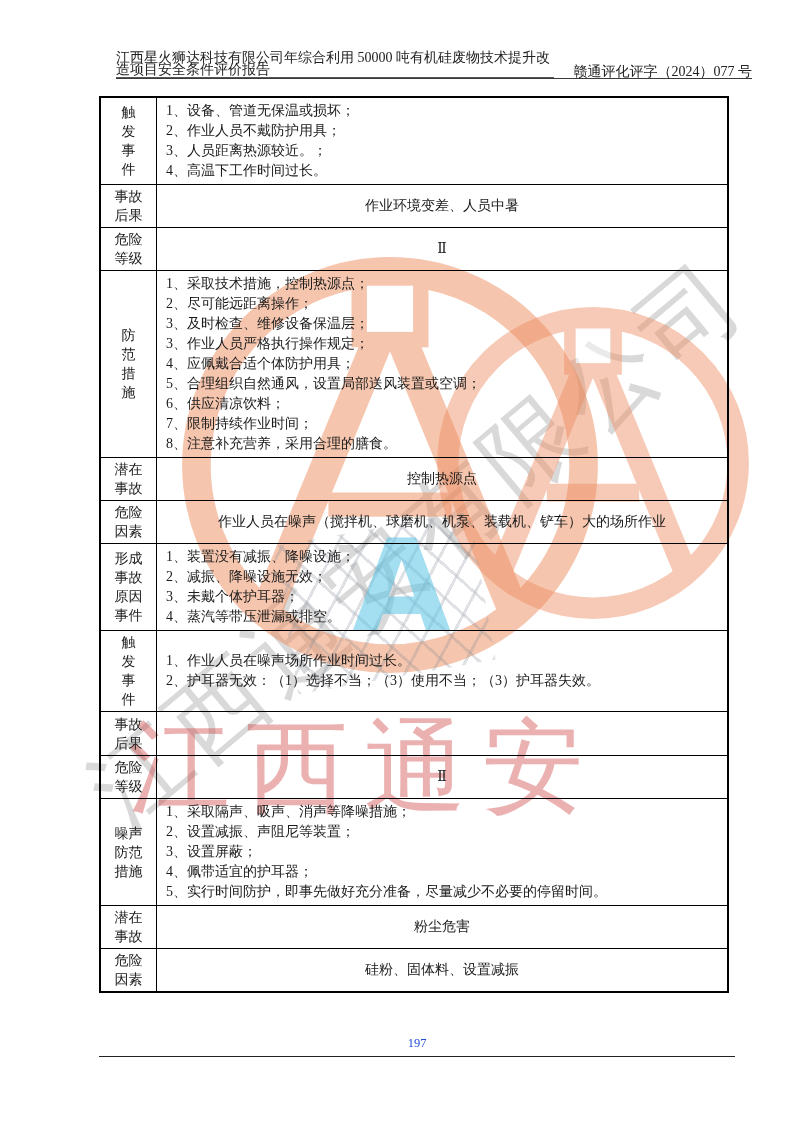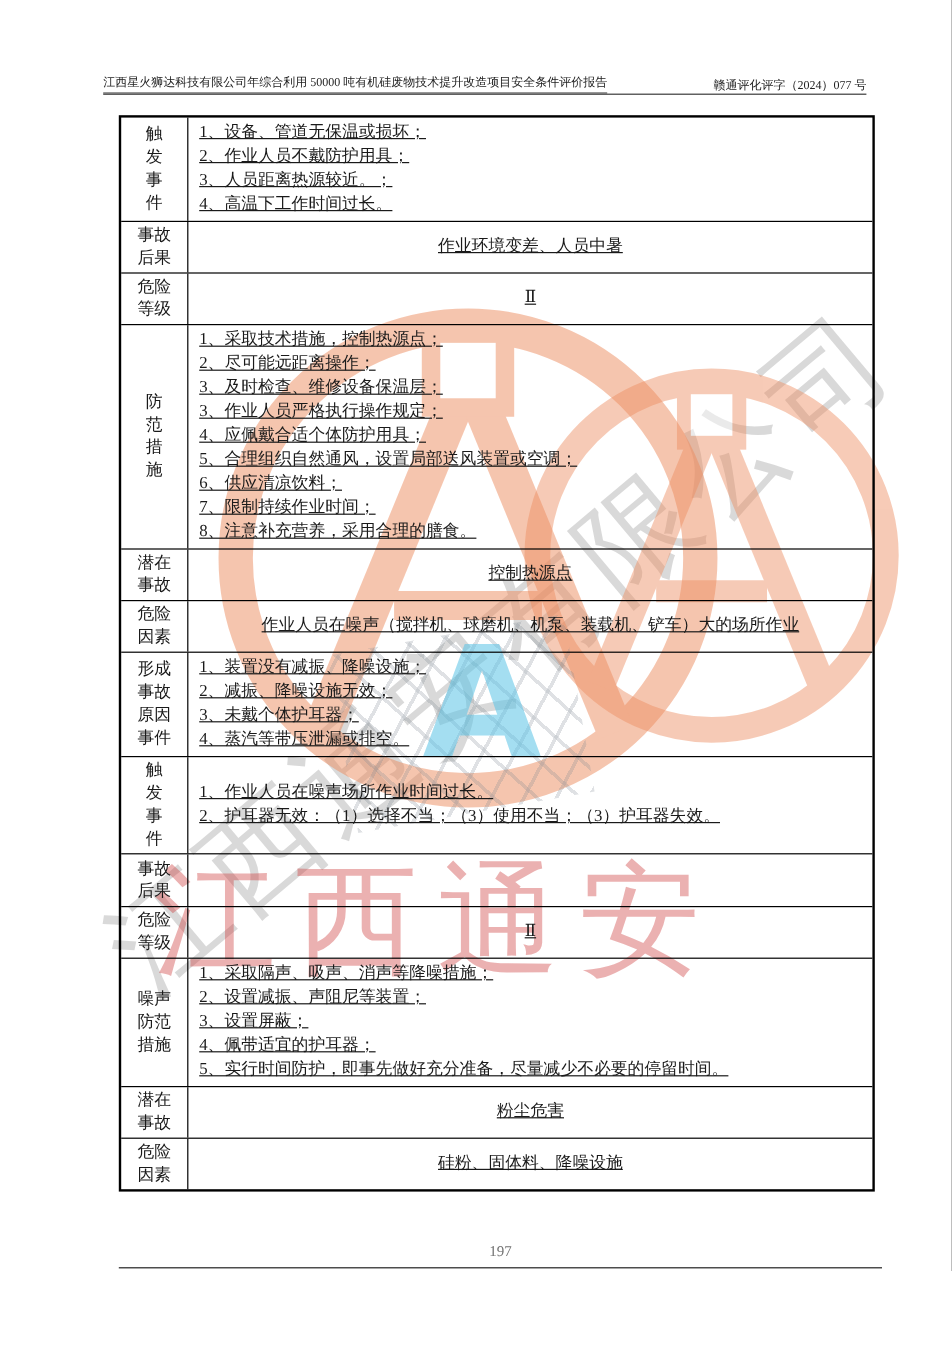--- a/index.html
+++ b/index.html
@@ -4,24 +4,24 @@
 <style>
   html,body{margin:0;padding:0;background:#888;}
   .page{
     position:relative;width:793px;height:1122px;margin:0 auto;
     background:#fff;overflow:hidden;
     font-family:"Liberation Serif","DejaVu Serif",serif;
     color:#1a1a1a;
   }
   
   .header{
-    position:absolute;left:86px;top:56px;width:636px;height:22px;
+    position:absolute;left:116px;top:56px;width:636px;height:22px;
     border-bottom:1px solid #3a3a3a;
     display:flex;justify-content:space-between;align-items:flex-end;
-    font-size:10px;line-height:12px;color:#222;
+    font-size:14px;line-height:12px;color:#222;
   }
   .header .left{max-width:480px;border-bottom:1px solid #555;padding-bottom:1px;}
   .header .right{white-space:nowrap;padding-left:20px;}
   
   .wm{position:absolute;inset:0;z-index:1;pointer-events:none;}
   .wm-logo{position:absolute;opacity:.5;}
   .wm-gray-text{
     position:absolute;left:105px;top:742px;width:860px;
     transform:rotate(-40deg);transform-origin:0 50%;
     font-size:96px;letter-spacing:6px;white-space:nowrap;
@@ -52,28 +52,28 @@
   }
   .trow{display:flex;border-bottom:1px solid #000;box-sizing:border-box;}
   .trow:last-child{border-bottom:none;}
   .tlabel{
     width:56px;flex:0 0 56px;border-right:1px solid #000;box-sizing:border-box;
     display:flex;align-items:center;justify-content:center;text-align:center;
     white-space:pre-line;line-height:19px;padding:2px 1px;
   }
   .tcell{
     flex:1;box-sizing:border-box;white-space:pre-line;line-height:20px;
-    display:flex;flex-direction:column;justify-content:center;text-decoration:underline;
+    display:flex;flex-direction:column;justify-content:center;
   }
   .tcell.list{padding:3px 6px 3px 9px;text-align:left;}
   .tcell.center{padding:2px 6px;text-align:right;align-items:center;}
   
   .pageno{
     position:absolute;left:99px;top:1036px;width:636px;z-index:2;
-    text-align:center;font-size:12.5px;color:#737373;
+    text-align:center;font-size:12.5px;color:#1d4ed8;
   }
   .footer-rule{
     position:absolute;left:99px;top:1056px;width:636px;height:0;z-index:2;
     border-top:1.5px solid #222;
   }
 </style>
 </head>
 <body>
 
 <div class="page">
@@ -204,21 +204,21 @@
 
     <div class="trow" style="min-height:40px">
       <div class="tlabel">潜在
 事故</div>
       <div class="tcell center">粉尘危害</div>
     </div>
 
     <div class="trow" style="min-height:34px">
       <div class="tlabel">危险
 因素</div>
-      <div class="tcell center">硅粉、固体料、降噪设施</div>
+      <div class="tcell center">硅粉、固体料、设置减振</div>
     </div>
 
   </div>
 
   <div class="pageno">197</div>
   <div class="footer-rule"></div>
 
 </div>
 
 </body></html>

